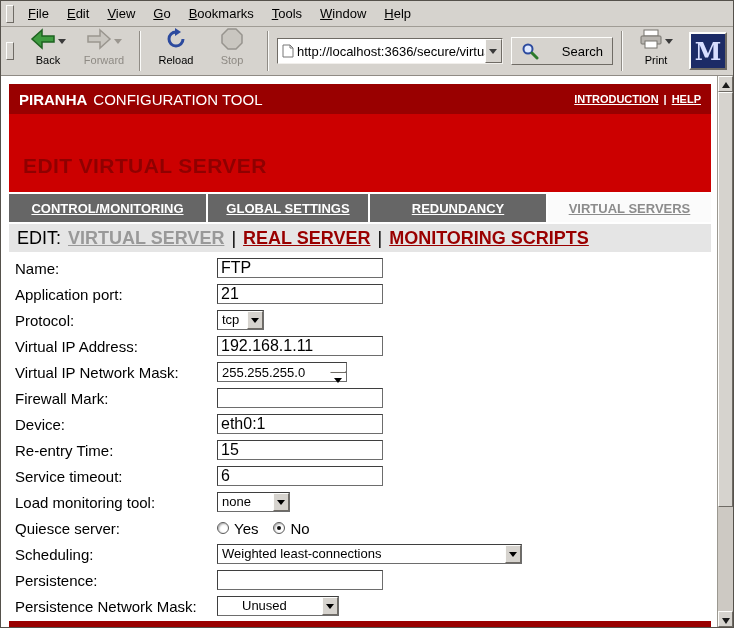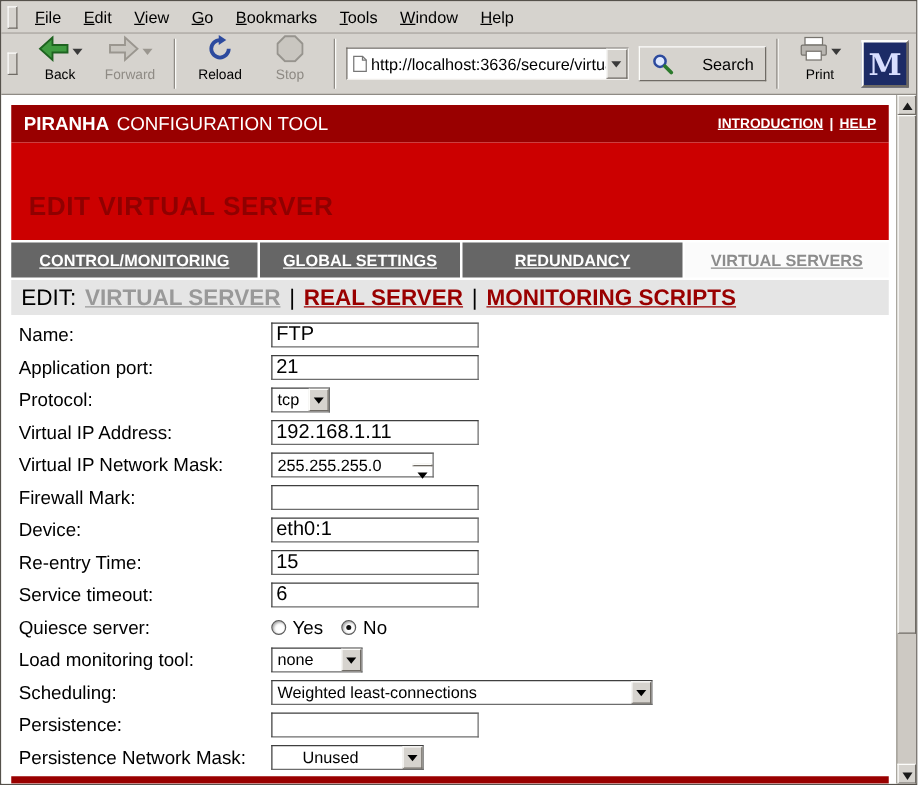--- a/index.html
+++ b/index.html
@@ -368,38 +368,38 @@
           <label class="flabel">Re-entry Time:</label>
           <input class="tf" type="text" value="15" style="">
         </div>
 
         <div class="frow">
           <label class="flabel">Service timeout:</label>
           <input class="tf" type="text" value="6" style="">
         </div>
 
         <div class="frow">
+          <label class="flabel">Load monitoring tool:</label>
+          <div class="select" style="width:73px;">
+            <span class="sel-txt">none</span>
+            <span class="sel-btn"></span>
+          </div>
+        </div>
+
+        <div class="frow">
           <label class="flabel">Quiesce server:</label>
           <div class="radio-group">
             <span class="radio"></span>
             <span class="radio-lbl">Yes</span>
             <span class="radio checked"></span>
             <span class="radio-lbl">No</span>
           </div>
         </div>
 
         <div class="frow">
-          <label class="flabel">Load monitoring tool:</label>
-          <div class="select" style="width:73px;">
-            <span class="sel-txt">none</span>
-            <span class="sel-btn"></span>
-          </div>
-        </div>
-
-        <div class="frow">
           <label class="flabel">Scheduling:</label>
           <div class="select" style="width:305px;">
             <span class="sel-txt">Weighted least-connections</span>
             <span class="sel-btn"></span>
           </div>
         </div>
 
         <div class="frow">
           <label class="flabel">Persistence:</label>
           <input class="tf" type="text" value="" style="">

